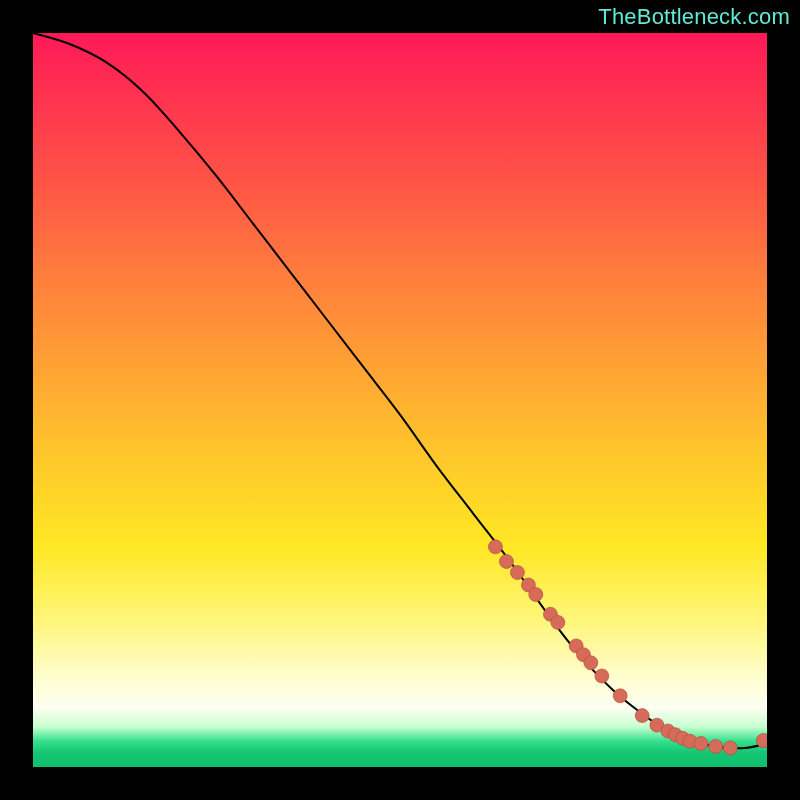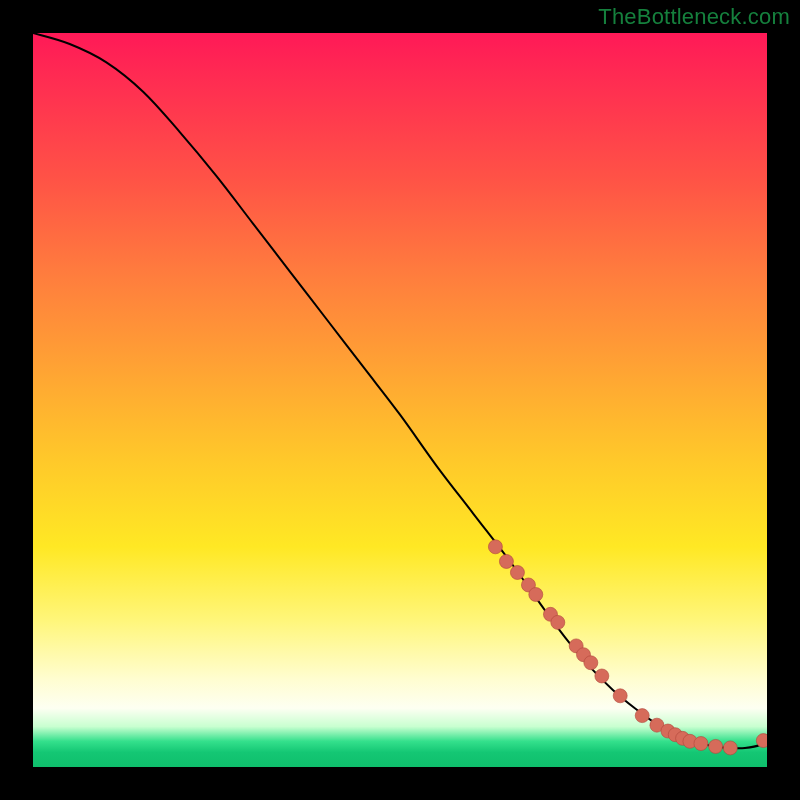--- a/index.html
+++ b/index.html
@@ -9,21 +9,21 @@
     width: 800px;
     height: 800px;
     background: #000;
   }
   .attribution {
     position: absolute;
     top: 4px;
     right: 10px;
     font-family: Arial, Helvetica, sans-serif;
     font-size: 22px;
-    color: #15803d;
+    color: #5eead4;
     letter-spacing: 0.2px;
     user-select: none;
   }
   .plot {
     position: absolute;
     left: 33px;
     top: 33px;
     width: 734px;
     height: 734px;
     overflow: hidden;

